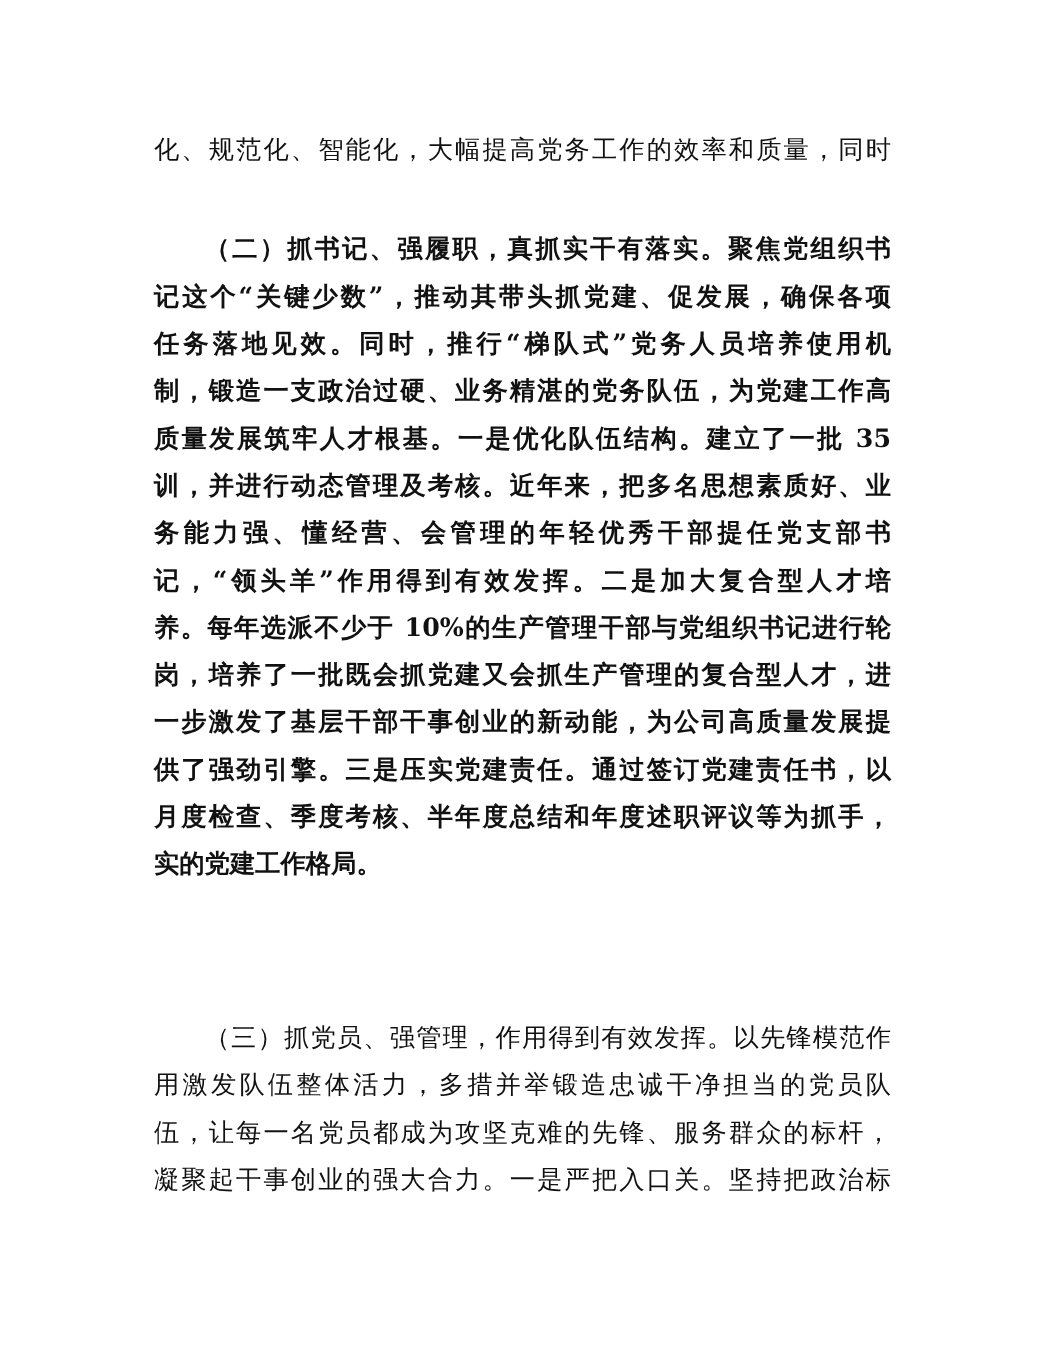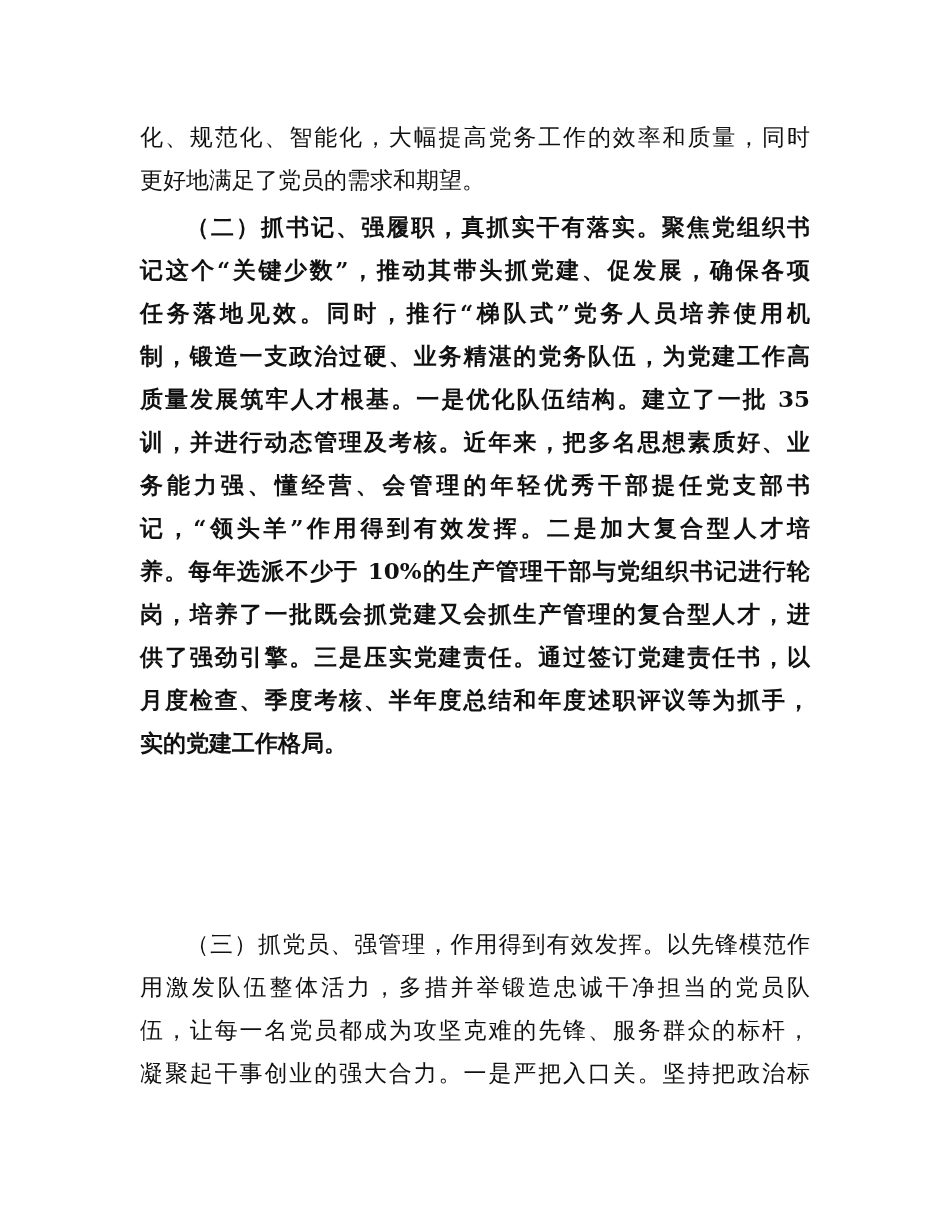--- a/index.html
+++ b/index.html
@@ -46,34 +46,34 @@
       width: 624px;
     }
   </style>
 </head>
 <body>
 
 <div class="page">
 
   <div class="para" style="top:116px;">
     <span class="line">化、规范化、智能化，大幅提高党务工作的效率和质量，同时</span>
-    <span class="line last">更好地满足了党员的需求和期望。</span>
   </div>
 
   <div class="para" style="top:205px;font-weight:bold;">
     <span class="line indent">（二）抓书记、强履职，真抓实干有落实。聚焦党组织书</span>
     <span class="line">记这个“关键少数”，推动其带头抓党建、促发展，确保各项</span>
     <span class="line">任务落地见效。同时，推行“梯队式”党务人员培养使用机</span>
     <span class="line">制，锻造一支政治过硬、业务精湛的党务队伍，为党建工作高</span>
     <span class="line">质量发展筑牢人才根基。一是优化队伍结构。建立了一批 35</span>
     <span class="line">训，并进行动态管理及考核。近年来，把多名思想素质好、业</span>
     <span class="line">务能力强、懂经营、会管理的年轻优秀干部提任党支部书</span>
     <span class="line">记，“领头羊”作用得到有效发挥。二是加大复合型人才培</span>
     <span class="line">养。每年选派不少于 10%的生产管理干部与党组织书记进行轮</span>
     <span class="line">岗，培养了一批既会抓党建又会抓生产管理的复合型人才，进</span>
+    <span class="line">一步激发了基层干部干事创业的新动能，为公司高质量发展提</span>
     <span class="line">供了强劲引擎。三是压实党建责任。通过签订党建责任书，以</span>
     <span class="line">月度检查、季度考核、半年度总结和年度述职评议等为抓手，</span>
     <span class="line last">实的党建工作格局。</span>
   </div>
 
   <div class="para" style="top:923px;">
     <span class="line indent">（三）抓党员、强管理，作用得到有效发挥。以先锋模范作</span>
     <span class="line">用激发队伍整体活力，多措并举锻造忠诚干净担当的党员队</span>
     <span class="line">伍，让每一名党员都成为攻坚克难的先锋、服务群众的标杆，</span>
     <span class="line">凝聚起干事创业的强大合力。一是严把入口关。坚持把政治标</span>

